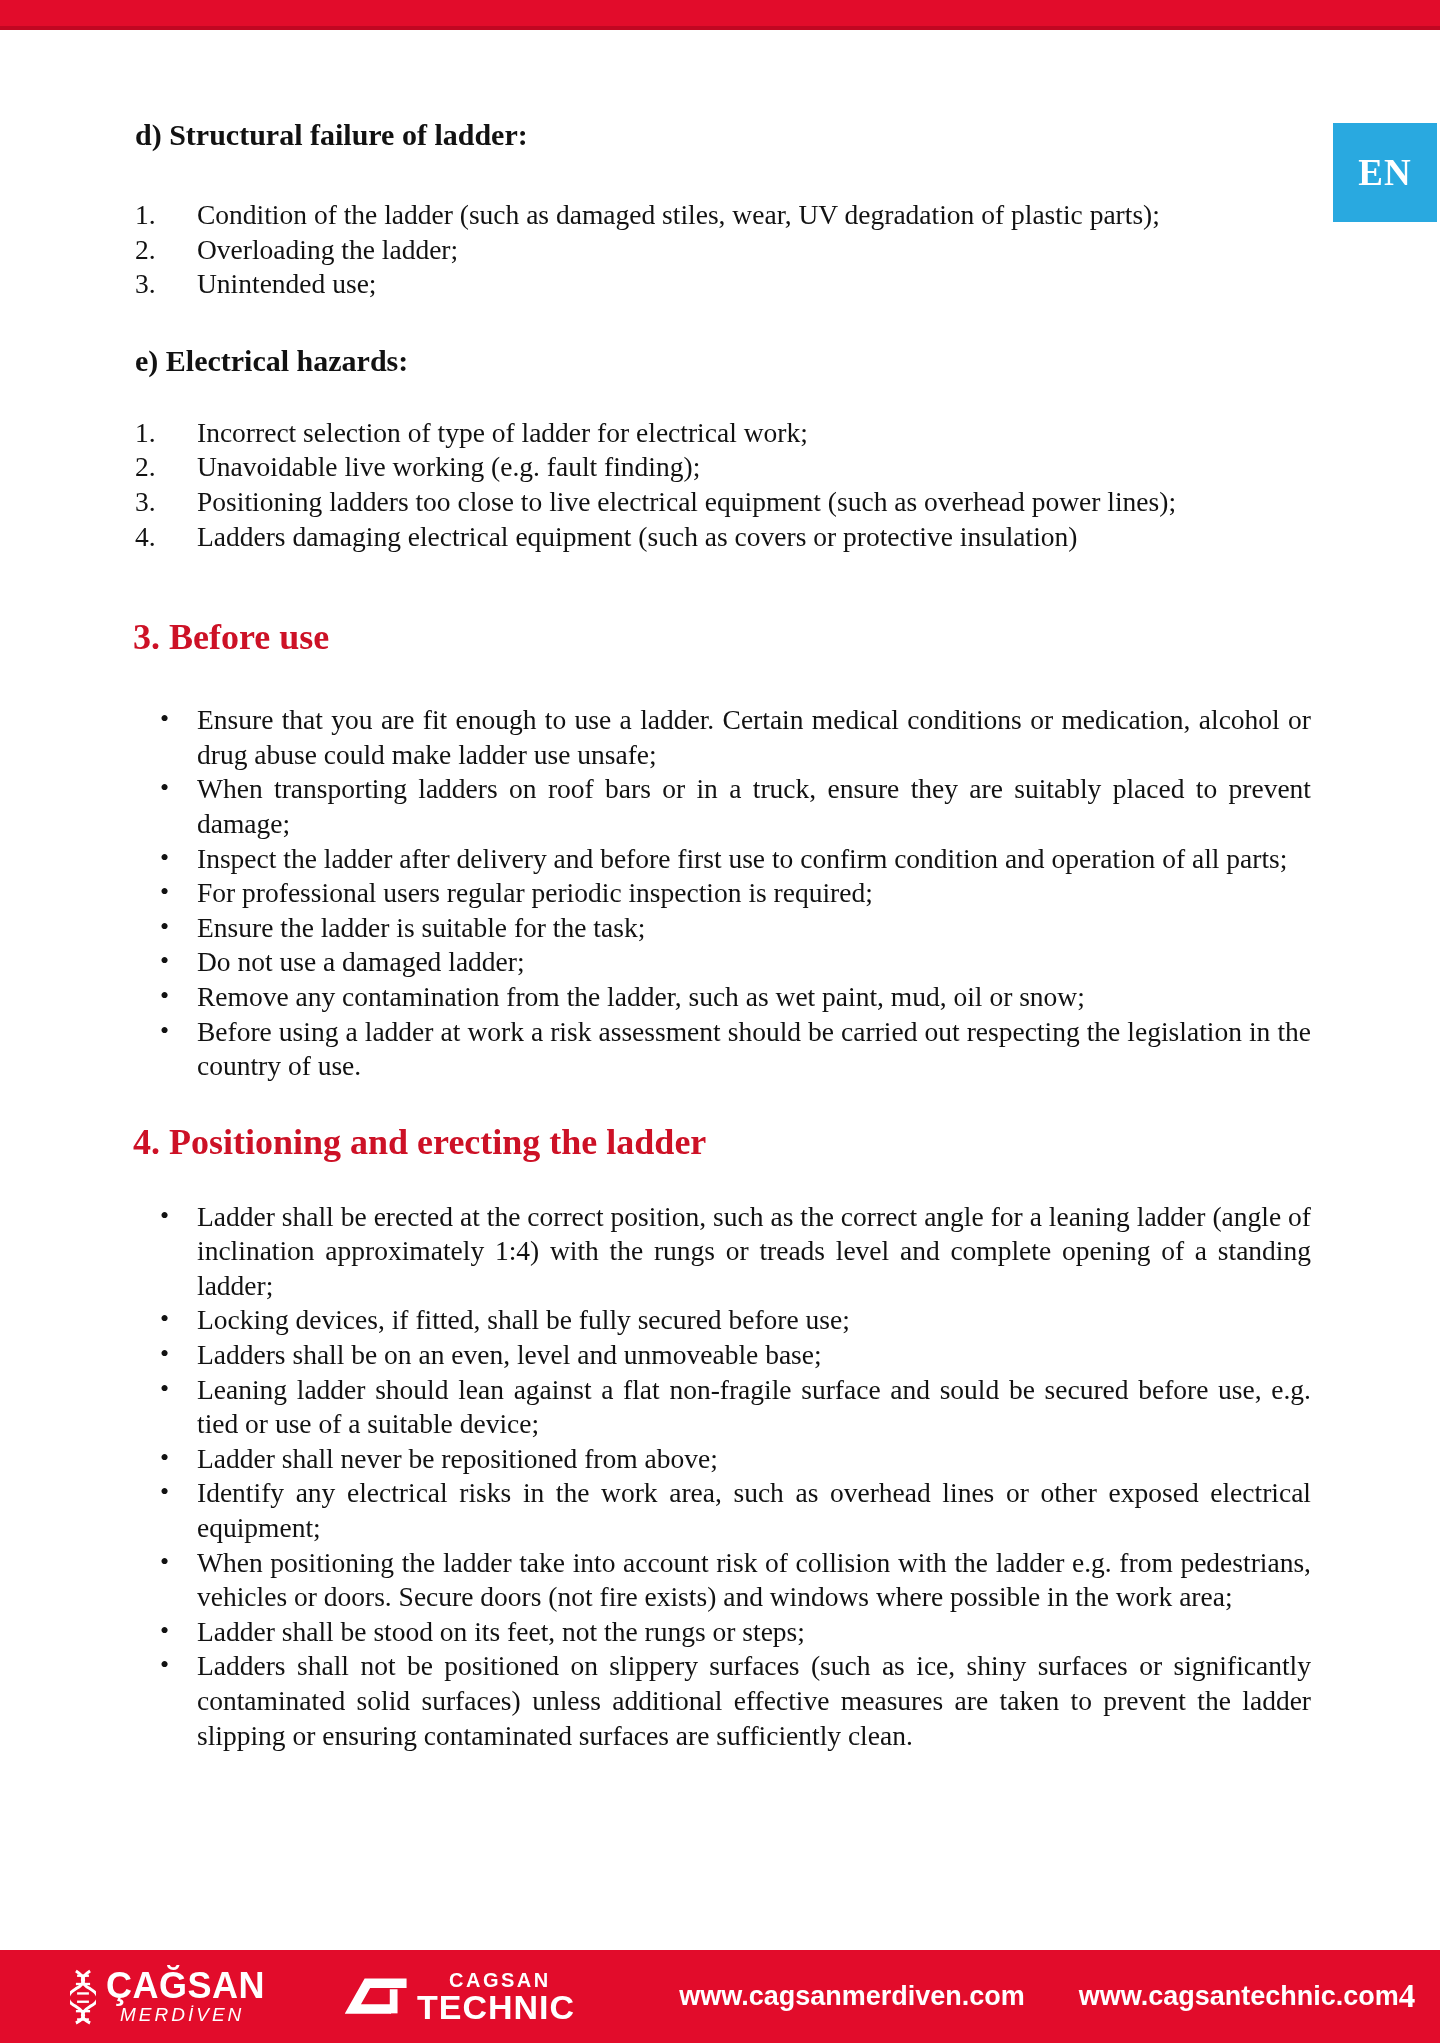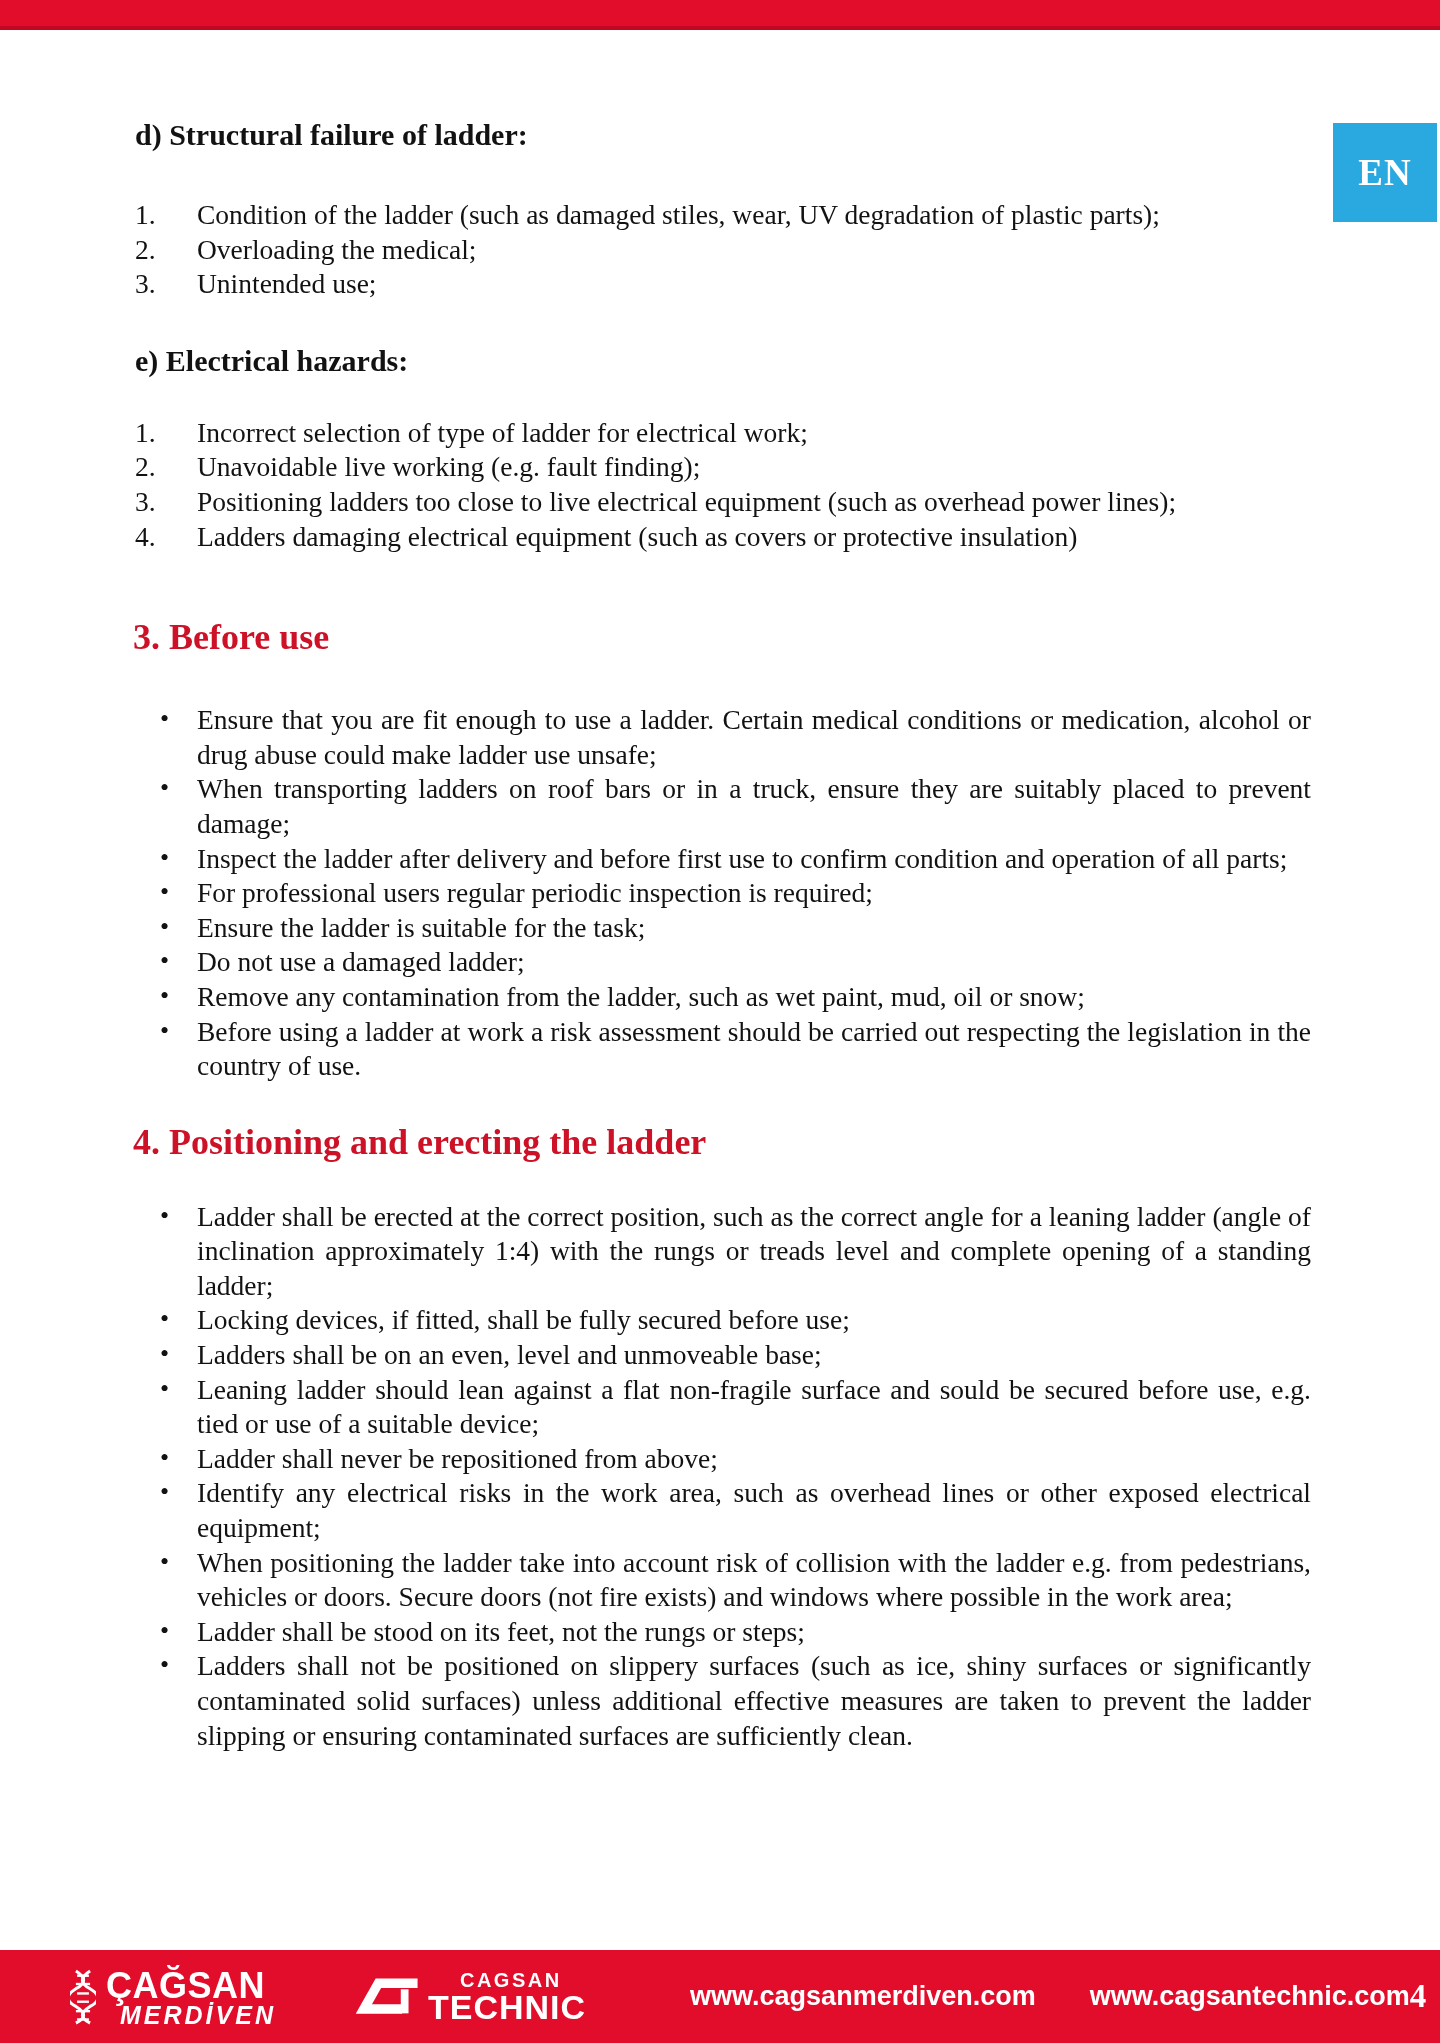--- a/index.html
+++ b/index.html
@@ -68,21 +68,21 @@
     font-family:"Liberation Sans", sans-serif;
     display:flex;align-items:center;
   }
   .brand-merdiven{display:flex;align-items:center;margin-left:70px;}
   .brand-merdiven svg{display:block;}
   .brand-merdiven .words{margin-left:10px;display:flex;flex-direction:column;}
   .brand-merdiven .name{
     font-size:36px;font-weight:bold;letter-spacing:.5px;line-height:36px;
   }
   .brand-merdiven .sub{
-    font-size:25px;font-weight:bold;font-style:italic;letter-spacing:3px;
+    font-size:19px;font-weight:normal;font-style:italic;letter-spacing:3px;
     line-height:22px;margin-left:14px;
   }
   .footer-divider{
     width:2px;height:62px;background:rgba(255,255,255,.95);margin:0 40px;
   }
   .brand-technic{display:flex;align-items:center;}
   .brand-technic svg{display:block;}
   .brand-technic .words{margin-left:10px;display:flex;flex-direction:column;}
   .brand-technic .top{
     font-size:20px;font-weight:bold;letter-spacing:2.5px;line-height:21px;margin-left:32px;
@@ -104,21 +104,21 @@
 <body>
 
 <div class="top-bar"></div>
 
 <div class="en-badge">EN</div>
 
 <div class="content">
     <div class="doc-subheading sec-0">d) Structural failure of ladder:</div>
     <div class="list-ordered sec-1">
       <div class="list-item">Condition of the ladder (such as damaged stiles, wear, UV degradation of plastic parts);</div>
-      <div class="list-item">Overloading the medical;</div>
+      <div class="list-item">Overloading the ladder;</div>
       <div class="list-item">Unintended use;</div>
     </div>
     <div class="doc-subheading sec-2">e) Electrical hazards:</div>
     <div class="list-ordered sec-3">
       <div class="list-item">Incorrect selection of type of ladder for electrical work;</div>
       <div class="list-item">Unavoidable live working (e.g. fault finding);</div>
       <div class="list-item">Positioning ladders too close to live electrical equipment (such as overhead power lines);</div>
       <div class="list-item">Ladders damaging electrical equipment (such as covers or protective insulation)</div>
     </div>
     <div class="doc-heading sec-4">3. Before use</div>

